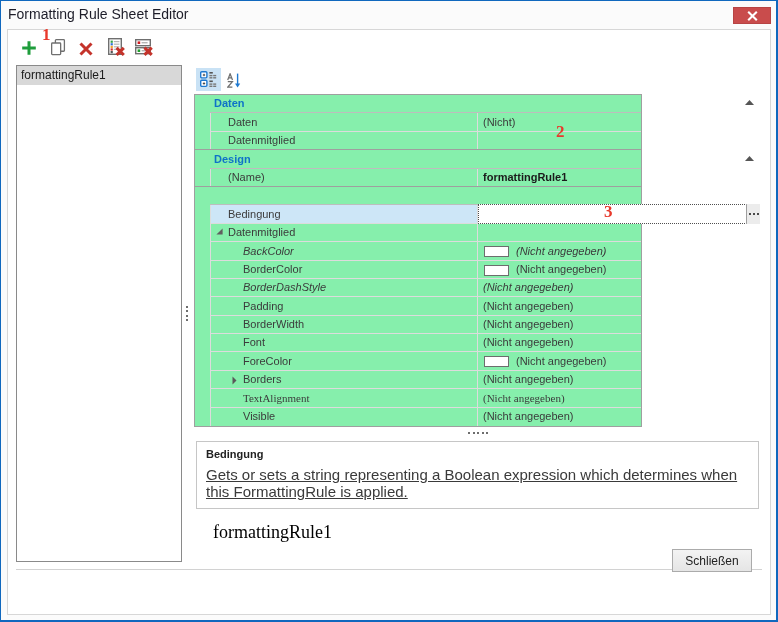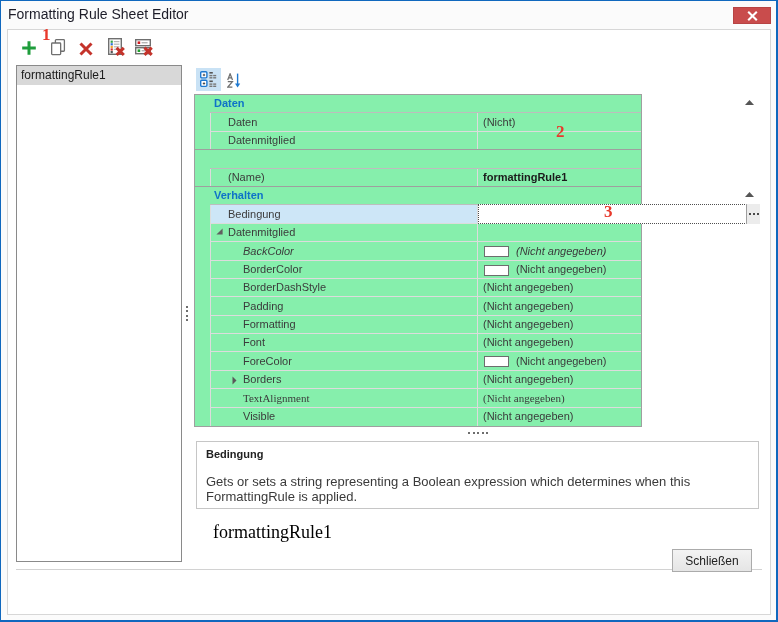--- a/index.html
+++ b/index.html
@@ -83,21 +83,21 @@
     position:absolute; right:0; top:0; bottom:0; width:14px;
     background:#ececec; border-left:1px solid #9f9f9f;
   }
   #cond-btn .dot { position:absolute; width:2px; height:2px; background:#4a4a4a; top:9px; }
   
   #descbox {
     left:188px; top:411px; width:563px; height:68px;
     border:1px solid #c6c6c6; background:#ffffff;
   }
   #desc-title { position:absolute; left:9px; top:6px; font-size:11px; font-weight:bold; color:#222; }
-  #desc-text { position:absolute; left:9px; top:32px; font-size:13px; color:#3a3a3a; }
+  #desc-text { position:absolute; left:9px; top:24px; font-size:15px; color:#3a3a3a;text-decoration:underline; }
   
   #preview {
     left:205px; top:492px; font-family:"Liberation Serif", serif;
     font-size:18px; color:#000;
   }
   
   #footer-sep { left:8px; top:539px; width:746px; height:1px; background:#d2d2d2; }
   #close-button {
     left:664px; top:519px; width:80px; height:23px;
     background:linear-gradient(#f3f3f3,#e5e5e5);
@@ -211,34 +211,34 @@
           <div class="prop-label" style="left: 33px; top: 2.5px;">Daten</div>
           <div class="prop-value" style="top: 2.5px;">(Nicht)</div>
         </div>
         <div class="row-line" style="top: 36px; left: 15px; width: calc(100% - 15px); background: rgb(220, 220, 220);"></div>
         <div class="vline" style="left: 15px; top: 37px; height: 18px;"></div>
         <div class="vline" style="left: 282px; top: 37px; height: 18px;"></div>
         <div class="grid-row" style="top: 37px; height: 18px;">
           <div class="prop-label" style="left: 33px; top: 2px;">Datenmitglied</div>
         </div>
         <div class="row-line" style="top: 54px; background: rgb(159, 159, 159);"></div>
+        <div class="grid-row" style="top: 55px; height: 19px;">
+          <div class="cat-label" style="top: 2.5px;">Design</div>
+          <svg width="9" height="5" viewBox="0 0 9 5" class="cat-arrow" style="top: 5.5px;">
+            <path d="M4.5 0 L9 5 L0 5 Z" fill="#555555"></path>
+          </svg>
+        </div>
         <div class="row-line" style="top: 73px; left: 15px; width: calc(100% - 15px); background: rgb(189, 189, 189);"></div>
         <div class="vline" style="left: 15px; top: 74px; height: 18px;"></div>
         <div class="vline" style="left: 282px; top: 74px; height: 18px;"></div>
         <div class="grid-row" style="top: 74px; height: 18px;">
           <div class="prop-label" style="left: 33px; top: 2px;">(Name)</div>
           <div class="prop-value bold" style="top: 2px;">formattingRule1</div>
         </div>
         <div class="row-line" style="top: 91px; background: rgb(159, 159, 159);"></div>
-        <div class="grid-row" style="top: 92px; height: 18px;">
-          <div class="cat-label" style="top: 2px;">Verhalten</div>
-          <svg width="9" height="5" viewBox="0 0 9 5" class="cat-arrow" style="top: 5px;">
-            <path d="M4.5 0 L9 5 L0 5 Z" fill="#555555"></path>
-          </svg>
-        </div>
         <div class="row-line" style="top: 109px; left: 15px; width: 268px; background: rgb(189, 189, 189);"></div>
         <div class="vline" style="left: 15px; top: 110px; height: 19px;"></div>
         <div class="vline" style="left: 282px; top: 110px; height: 19px;"></div>
         <div class="name-hl" style="left: 16px; top: 110px; width: 266px; height: 19px;"></div>
         <div id="cond-editor" style="top: 109px; height: 20px;">
           <div id="cond-btn" aria-label="...">
             <div class="dot" style="left:2px"></div>
             <div class="dot" style="left:6px"></div>
             <div class="dot" style="left:10px"></div>
           </div>
@@ -267,36 +267,36 @@
         <div class="vline" style="left: 15px; top: 166px; height: 18px;"></div>
         <div class="vline" style="left: 282px; top: 166px; height: 18px;"></div>
         <div class="grid-row" style="top: 166px; height: 18px;">
           <div class="prop-label" style="left: 48px; top: 2px;">BorderColor</div>
           <div class="swatch" style="top: 3.5px;"></div>
           <div class="prop-value" style="top: 2px; left: 321px;">(Nicht angegeben)</div>
         </div>
         <div class="row-line" style="top: 183px; left: 15px; width: calc(100% - 15px); background: rgb(220, 220, 220);"></div>
         <div class="vline" style="left: 15px; top: 184px; height: 18px;"></div>
         <div class="vline" style="left: 282px; top: 184px; height: 18px;"></div>
-        <div class="grid-row" style="top: 184px; height: 18px;">
+        <div class="grid-row" style="top: 184px; height: 18px; font-style: italic;">
           <div class="prop-label" style="left: 48px; top: 2px;">BorderDashStyle</div>
           <div class="prop-value" style="top: 2px;">(Nicht angegeben)</div>
         </div>
         <div class="row-line" style="top: 201px; left: 15px; width: calc(100% - 15px); background: rgb(220, 220, 220);"></div>
         <div class="vline" style="left: 15px; top: 202px; height: 19px;"></div>
         <div class="vline" style="left: 282px; top: 202px; height: 19px;"></div>
         <div class="grid-row" style="top: 202px; height: 19px;">
           <div class="prop-label" style="left: 48px; top: 2.5px;">Padding</div>
           <div class="prop-value" style="top: 2.5px;">(Nicht angegeben)</div>
         </div>
         <div class="row-line" style="top: 220px; left: 15px; width: calc(100% - 15px); background: rgb(220, 220, 220);"></div>
         <div class="vline" style="left: 15px; top: 221px; height: 18px;"></div>
         <div class="vline" style="left: 282px; top: 221px; height: 18px;"></div>
         <div class="grid-row" style="top: 221px; height: 18px;">
-          <div class="prop-label" style="left: 48px; top: 2px;">Formatting</div>
+          <div class="prop-label" style="left: 48px; top: 2px;">BorderWidth</div>
           <div class="prop-value" style="top: 2px;">(Nicht angegeben)</div>
         </div>
         <div class="row-line" style="top: 238px; left: 15px; width: calc(100% - 15px); background: rgb(220, 220, 220);"></div>
         <div class="vline" style="left: 15px; top: 239px; height: 18px;"></div>
         <div class="vline" style="left: 282px; top: 239px; height: 18px;"></div>
         <div class="grid-row" style="top: 239px; height: 18px;">
           <div class="prop-label" style="left: 48px; top: 2px;">Font</div>
           <div class="prop-value" style="top: 2px;">(Nicht angegeben)</div>
         </div>
         <div class="row-line" style="top: 256px; left: 15px; width: calc(100% - 15px); background: rgb(220, 220, 220);"></div>

